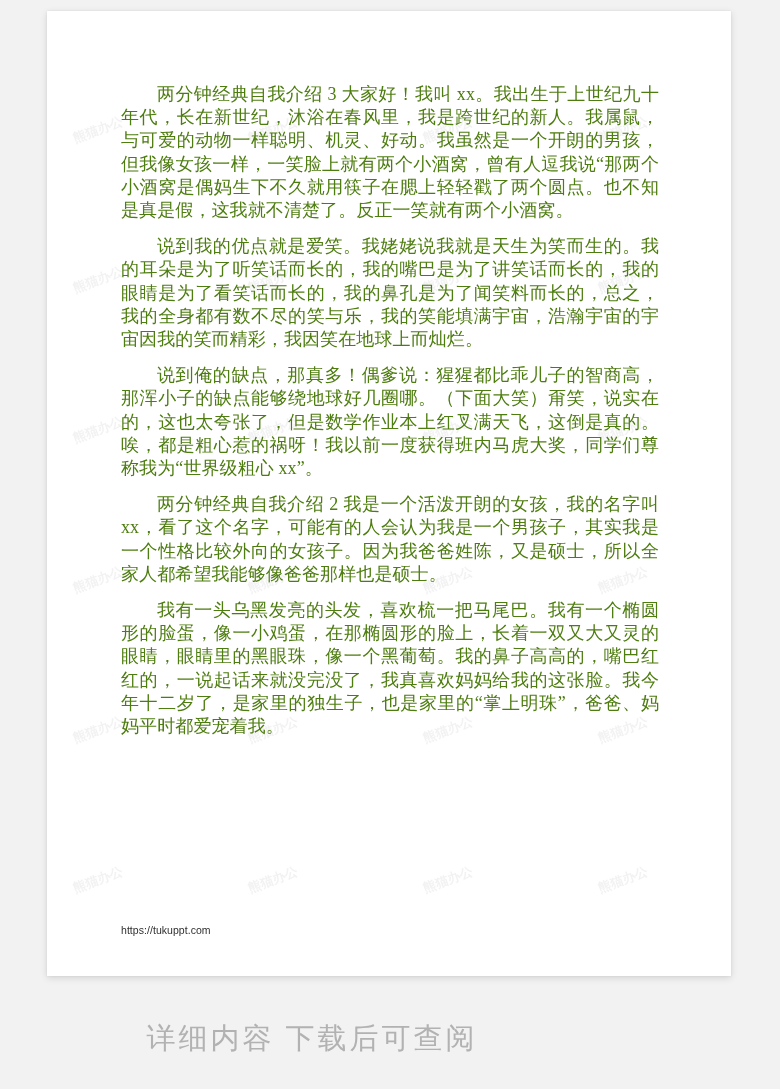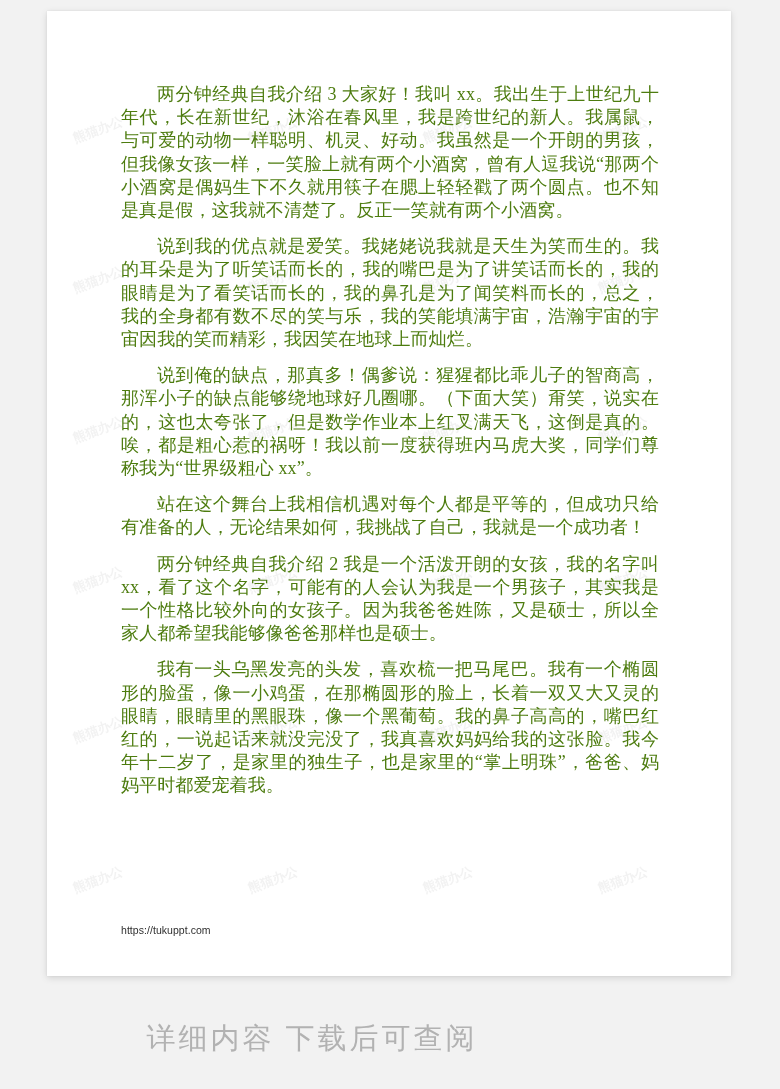--- a/index.html
+++ b/index.html
@@ -141,21 +141,20 @@
         <span class="wm" style="left: 25px; top: 860px;">熊猫办公</span>
         <span class="wm" style="left: 200px; top: 860px;">熊猫办公</span>
         <span class="wm" style="left: 375px; top: 860px;">熊猫办公</span>
         <span class="wm" style="left: 550px; top: 860px;">熊猫办公</span>
       </div>
 
     <div id="page-body">
       <p class="para">两分钟经典自我介绍 3 大家好！我叫 xx。我出生于上世纪九十年代，长在新世纪，沐浴在春风里，我是跨世纪的新人。我属鼠，与可爱的动物一样聪明、机灵、好动。我虽然是一个开朗的男孩，但我像女孩一样，一笑脸上就有两个小酒窝，曾有人逗我说“那两个小酒窝是偶妈生下不久就用筷子在腮上轻轻戳了两个圆点。也不知是真是假，这我就不清楚了。反正一笑就有两个小酒窝。</p>
       <p class="para">说到我的优点就是爱笑。我姥姥说我就是天生为笑而生的。我的耳朵是为了听笑话而长的，我的嘴巴是为了讲笑话而长的，我的眼睛是为了看笑话而长的，我的鼻孔是为了闻笑料而长的，总之，我的全身都有数不尽的笑与乐，我的笑能填满宇宙，浩瀚宇宙的宇宙因我的笑而精彩，我因笑在地球上而灿烂。</p>
       <p class="para">说到俺的缺点，那真多！偶爹说：猩猩都比乖儿子的智商高，那浑小子的缺点能够绕地球好几圈哪。（下面大笑）甭笑，说实在的，这也太夸张了，但是数学作业本上红叉满天飞，这倒是真的。唉，都是粗心惹的祸呀！我以前一度获得班内马虎大奖，同学们尊称我为“世界级粗心 xx”。</p>
-      <p class="para">站在这个舞台上我相信机遇对每个人都是平等的，但成功只给有准备的人，无论结果如何，我挑战了自己，我就是一个成功者！</p>
       <p class="para">两分钟经典自我介绍 2 我是一个活泼开朗的女孩，我的名字叫 xx，看了这个名字，可能有的人会认为我是一个男孩子，其实我是一个性格比较外向的女孩子。因为我爸爸姓陈，又是硕士，所以全家人都希望我能够像爸爸那样也是硕士。</p>
       <p class="para">我有一头乌黑发亮的头发，喜欢梳一把马尾巴。我有一个椭圆形的脸蛋，像一小鸡蛋，在那椭圆形的脸上，长着一双又大又灵的眼睛，眼睛里的黑眼珠，像一个黑葡萄。我的鼻子高高的，嘴巴红红的，一说起话来就没完没了，我真喜欢妈妈给我的这张脸。我今年十二岁了，是家里的独生子，也是家里的“掌上明珠”，爸爸、妈妈平时都爱宠着我。</p>
     </div>
 
     <div id="page-footer">
       <span class="url">https://tukuppt.com</span>
     </div>
 
   </div>
 

